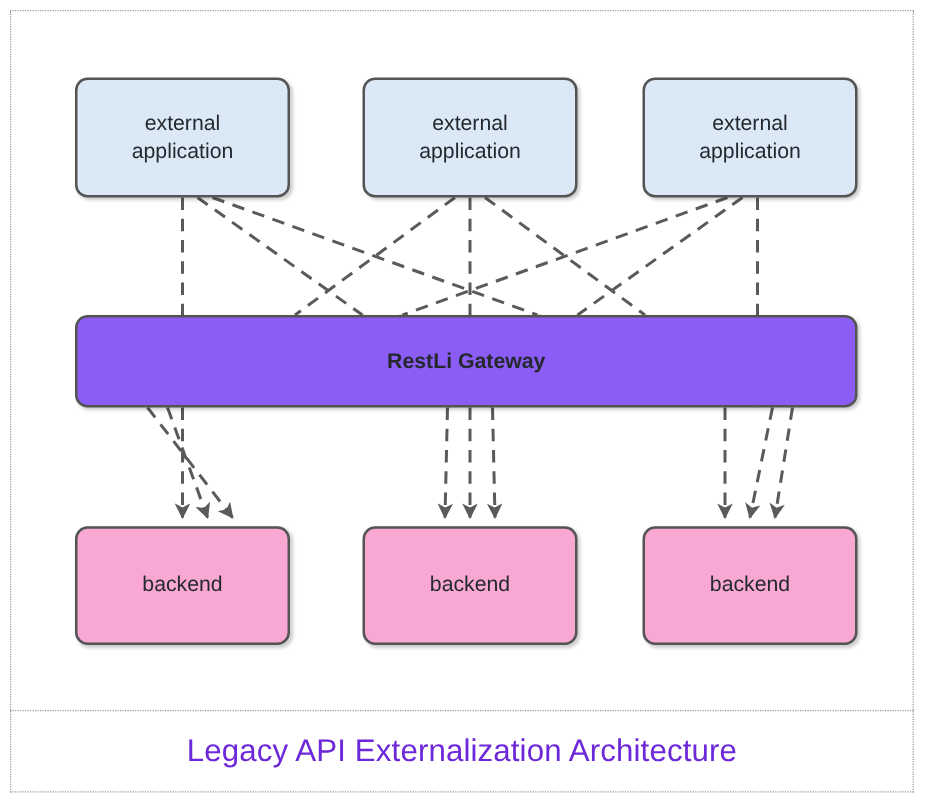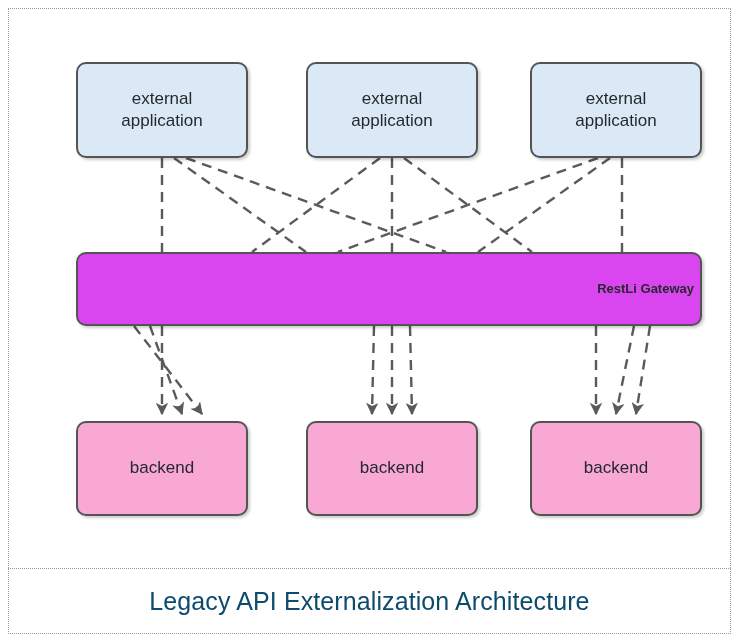--- a/index.html
+++ b/index.html
@@ -34,21 +34,21 @@
   #caption-divider {
     position: absolute;
     left: 8px;
     top: 568px;
     width: 723px;
     border-top: 1px dotted #9a9a9a;
   }
   
   #canvas {
     position: absolute;
-    left: 16px;
+    left: 0;
     top: 0;
     width: 632px;
     height: 568px;
   }
   #edges {
     position: absolute;
     left: 0;
     top: 0;
     width: 740px;
     height: 568px;
@@ -67,28 +67,27 @@
     font-size: 17px;
     line-height: 1.32;
     box-shadow: 2px 2px 3px rgba(0,0,0,0.20);
   }
   .node-external {
     background: #dbe9f7;
     top: 62px;
     height: 96px;
   }
   .node-gateway {
-    background: #d946ef;
+    background: #8b5cf6;
     top: 252px;
     height: 74px;
     left: 60px;
     width: 626px;
     font-weight: bold;
-    font-size: 13px;
-    justify-content: flex-end;
+    font-size: 17px;
   }
   .node-backend {
     background: #f9a8d4;
     top: 421px;
     height: 95px;
   }
   .col-0 { left: 60px;  width: 172px; }
   .col-1 { left: 290px; width: 172px; }
   .col-2 { left: 514px; width: 172px; }
 
@@ -100,21 +99,21 @@
   #caption {
     position: absolute;
     left: 8px;
     top: 569px;
     width: 723px;
     height: 65px;
     display: flex;
     align-items: center;
     justify-content: center;
     font-size: 25px;
-    color: #0c4a6e;
+    color: #6d28d9;
     letter-spacing: 0.1px;
   }
 </style>
 </head>
 <body>
 
 <div id="figure">
 
   <div id="frame"></div>
 

